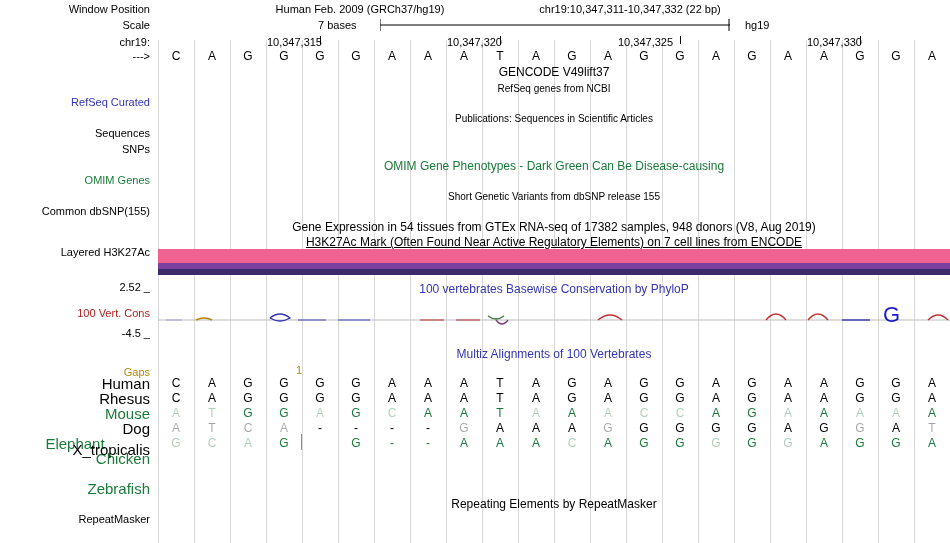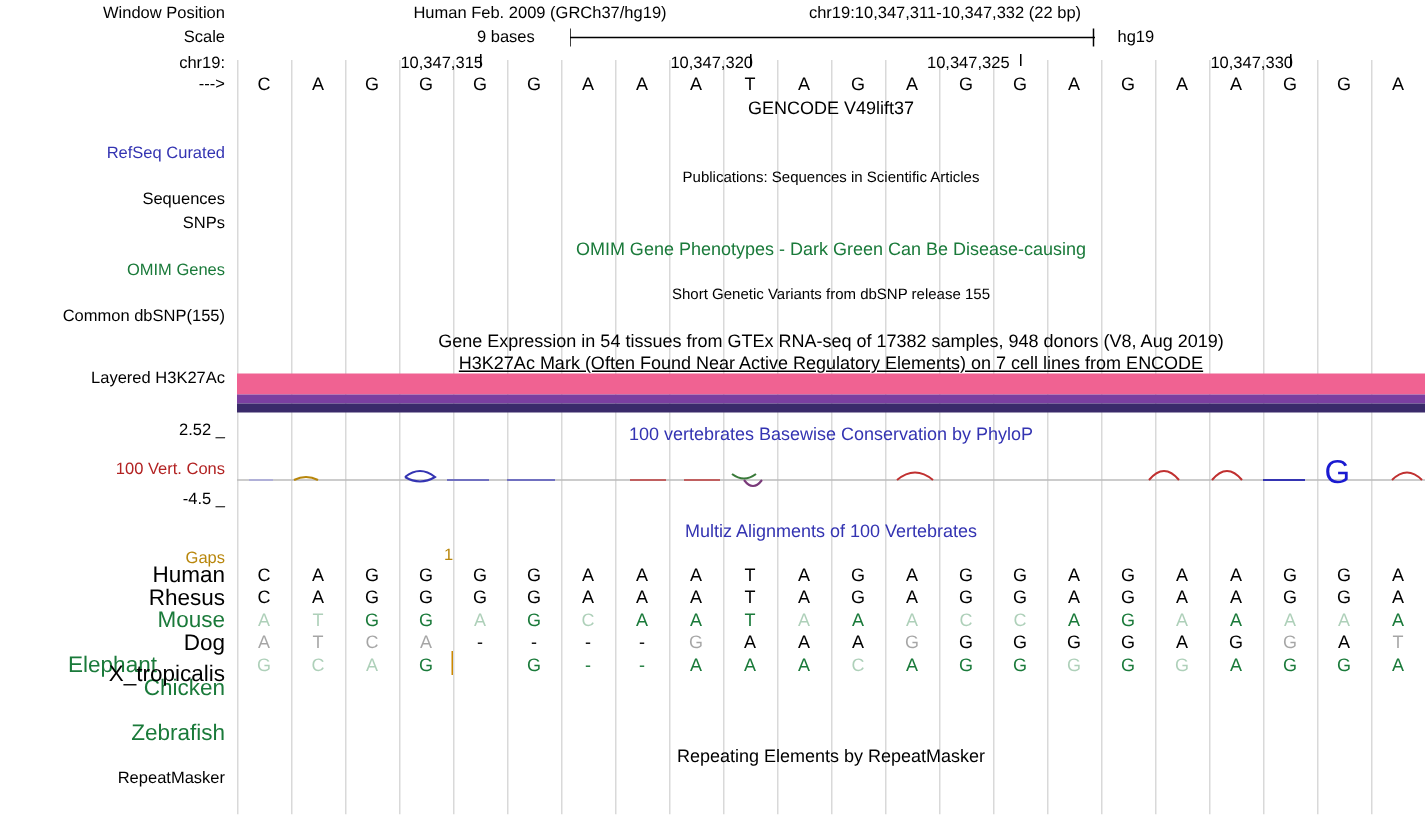--- a/index.html
+++ b/index.html
@@ -123,21 +123,21 @@
     </div>
 
   <div class="lbl" style="left:0;top:3px;width:150px;">Window Position</div>
   <div class="lbl" style="left:0;top:19px;width:150px;">Scale</div>
   <div class="lbl" style="left:0;top:36px;width:150px;">chr19:</div>
   <div class="lbl" style="left:0;top:50px;width:150px;">---&gt;</div>
 
   <div class="ctr" style="left:230px;top:3px;width:260px;">Human Feb. 2009 (GRCh37/hg19)</div>
   <div class="ctr" style="left:500px;top:3px;width:260px;">chr19:10,347,311-10,347,332 (22 bp)</div>
   <div class="left" style="left:745px;top:19px;">hg19</div>
-  <div class="left" style="left:318px;top:19px;">9 bases</div>
+  <div class="left" style="left:318px;top:19px;">7 bases</div>
 
   <svg style="position:absolute;left:380px;top:18px;" width="350" height="14">
     <line x1="0" y1="7" x2="350" y2="7" stroke="#000" stroke-width="1"></line>
     <line x1="0" y1="1" x2="0" y2="13" stroke="#000" stroke-width="1"></line>
     <line x1="349" y1="1" x2="349" y2="13" stroke="#000" stroke-width="1"></line>
   </svg>
 
   <div id="ruler">
       <div class="tickrow" style="left: 258px; top: 36px; width: 64px; text-align: right;">10,347,315</div>
       <div class="ruler-tick" style="position: absolute; left: 320px; top: 36px;"></div>
@@ -168,20 +168,21 @@
       <div class="base" style="left: 705px; top: 49px; color: rgb(0, 0, 0); font-size: 12px;">A</div>
       <div class="base" style="left: 741px; top: 49px; color: rgb(0, 0, 0); font-size: 12px;">G</div>
       <div class="base" style="left: 777px; top: 49px; color: rgb(0, 0, 0); font-size: 12px;">A</div>
       <div class="base" style="left: 813px; top: 49px; color: rgb(0, 0, 0); font-size: 12px;">A</div>
       <div class="base" style="left: 849px; top: 49px; color: rgb(0, 0, 0); font-size: 12px;">G</div>
       <div class="base" style="left: 885px; top: 49px; color: rgb(0, 0, 0); font-size: 12px;">G</div>
       <div class="base" style="left: 921px; top: 49px; color: rgb(0, 0, 0); font-size: 12px;">A</div>
     </div>
 
   <div class="ctr" style="left:404px;top:66px;width:300px;font-size:12px;">GENCODE V49lift37</div>
+  <div class="ctr small" style="left:404px;top:83px;width:300px;">RefSeq genes from NCBI</div>
   <div class="lbl blue-title" style="left:0;top:96px;width:150px;">RefSeq Curated</div>
 
   <div class="lbl" style="left:0;top:127px;width:150px;">Sequences</div>
   <div class="lbl" style="left:0;top:143px;width:150px;">SNPs</div>
   <div class="ctr small" style="left:404px;top:113px;width:300px;">Publications: Sequences in Scientific Articles</div>
 
   <div class="ctr green-title" style="left:304px;top:160px;width:500px;font-size:12px;">OMIM Gene Phenotypes - Dark Green Can Be Disease-causing</div>
   <div class="lbl green-title" style="left:0;top:174px;width:150px;">OMIM Genes</div>
 
   <div class="ctr small" style="left:354px;top:191px;width:400px;">Short Genetic Variants from dbSNP release 155</div>

